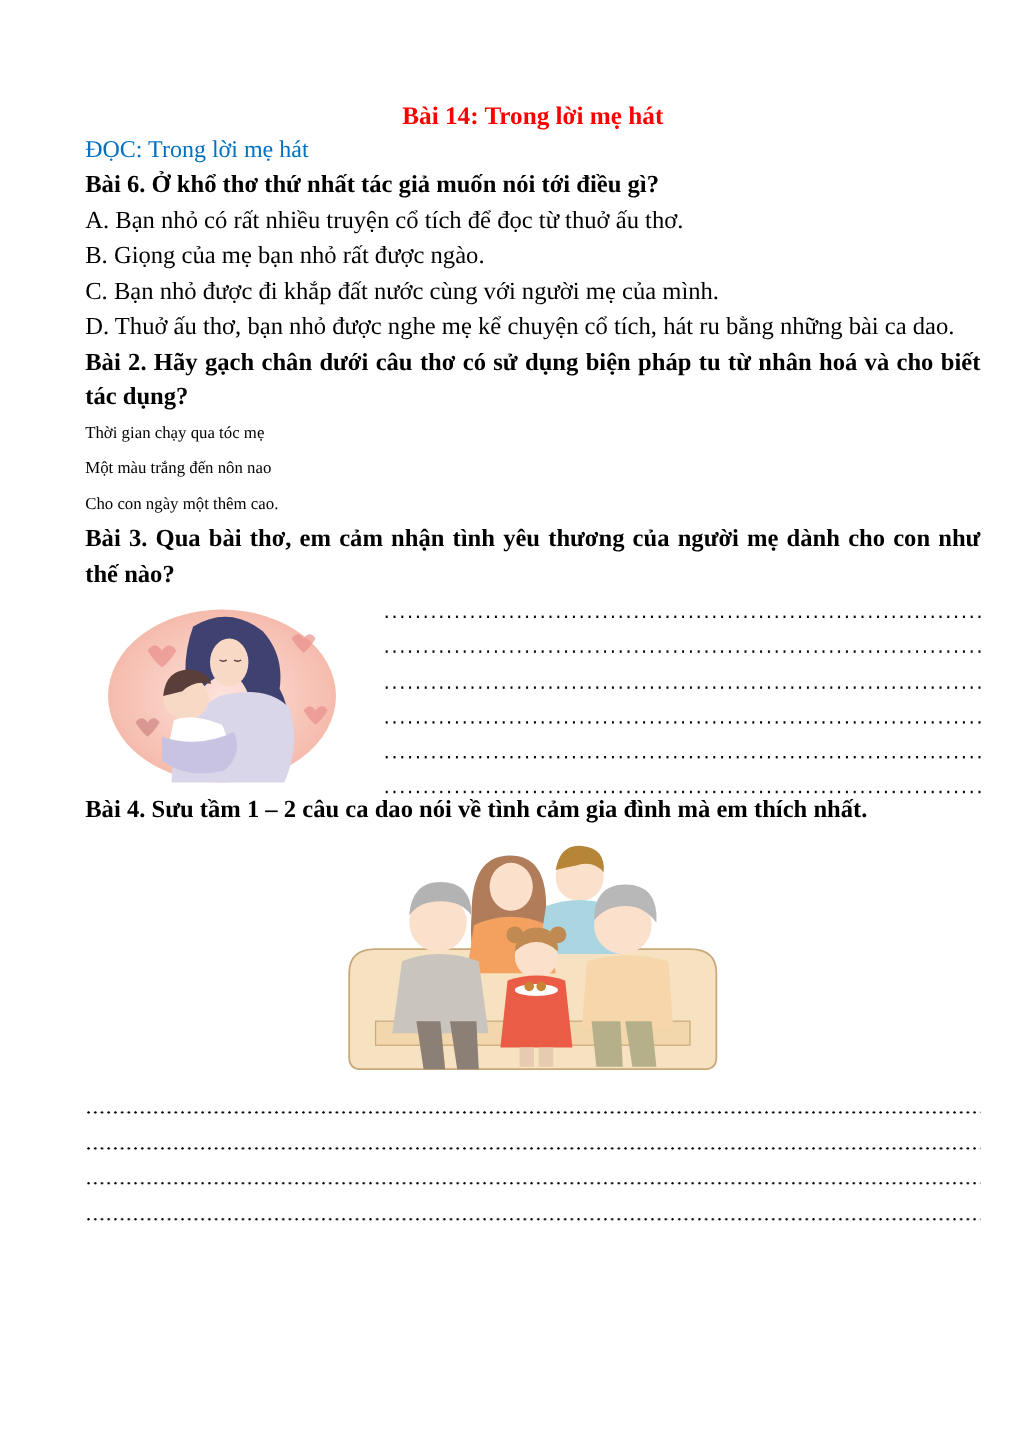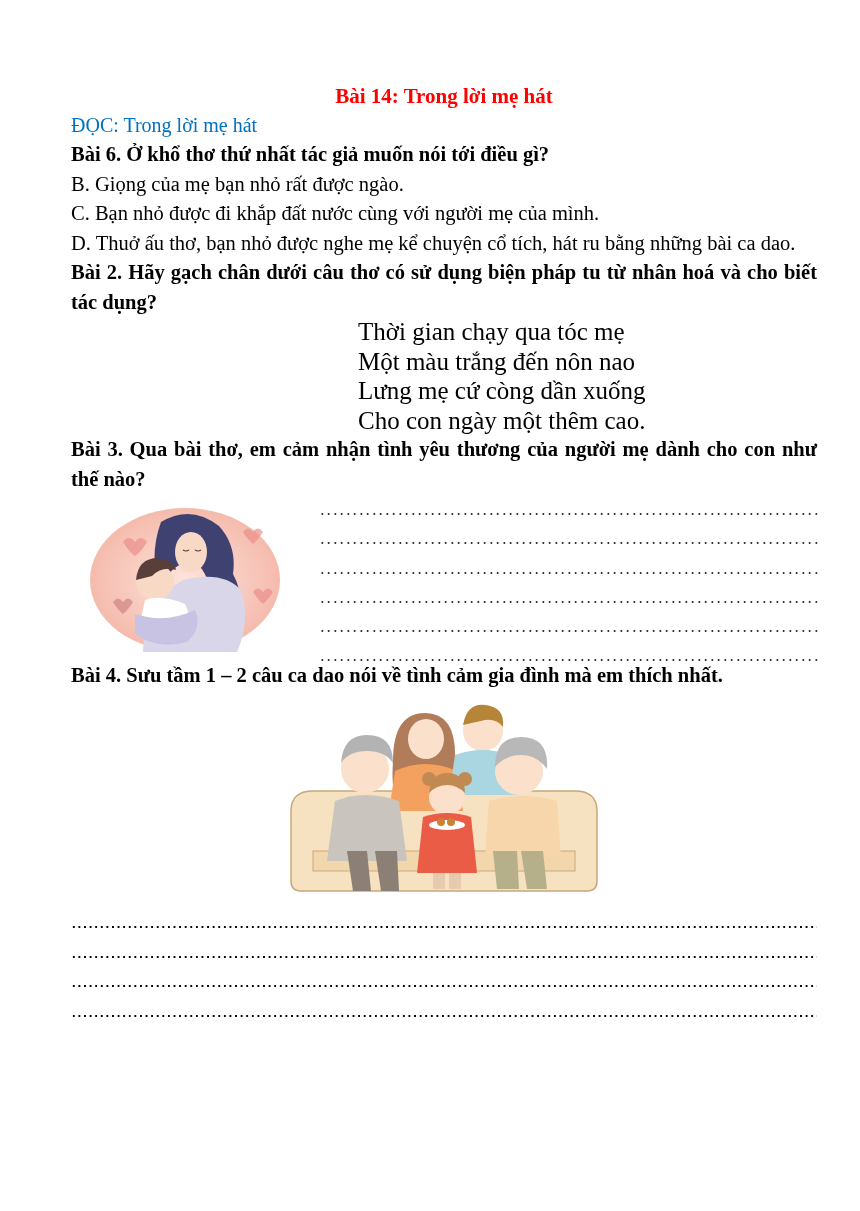--- a/index.html
+++ b/index.html
@@ -3,21 +3,21 @@
 <meta charset="utf-8">
 <style>
   html, body { margin:0; padding:0; background:#ffffff; }
   body { width:860px; height:1211px; position:relative; overflow:hidden;
          font-family:"Liberation Serif", "DejaVu Serif", serif; color:#000; }
   .page { position:absolute; left:71px; top:82px; width:746px; }
   .title { text-align:center; font-weight:bold; font-size:21px; line-height:29px; margin:0 0 0 0; }
   .heading { font-weight:normal; font-size:20px; line-height:29px; }
   .q { font-weight:bold; font-size:20.5px; line-height:29.5px; text-align:justify; }
   .opt { font-size:20.5px; line-height:29.5px; }
-  .poem { margin-left:287px; font-size:25px; line-height:29.5px; }
+  .poem { font-size:14px; line-height:29.5px; }
   .cite { text-align:right; font-style:italic; font-size:20.5px; line-height:29.5px; }
   .bai3-body { position:relative; height:170px; }
   .img-mother { position:absolute; left:12px; top:8px; width:210px; height:156px; }
   .dots-right { position:absolute; left:248px; top:0; width:500px; }
   .dotline { height:29.2px; position:relative; }
   .dotline::after { content:""; position:absolute; left:0; right:0; bottom:8px; height:2px;
       background-image:radial-gradient(circle, #000 0.9px, transparent 1.1px);
       background-size:6.5px 2px; background-repeat:repeat-x; }
   .img-family { display:block; margin:10px auto 0 auto; width:322px; height:200px; }
   .dots-full .dotline { height:29.5px; }
@@ -26,31 +26,31 @@
 </head>
 <body>
 
 <div class="page">
 
   <div class="title" style="color:#FF0000">Bài 14: Trong lời mẹ hát</div>
   <div class="heading" style="color:#0070C0">ĐỌC: Trong lời mẹ hát</div>
 
   <div>
     <div class="q">Bài 6. Ở khổ thơ thứ nhất tác giả muốn nói tới điều gì?</div>
+    <div class="opt">A. Bạn nhỏ có rất nhiều truyện cổ tích để đọc từ thuở ấu thơ.</div>
     <div class="opt">B. Giọng của mẹ bạn nhỏ rất được ngào.</div>
     <div class="opt">C. Bạn nhỏ được đi khắp đất nước cùng với người mẹ của mình.</div>
     <div class="opt" style="text-align:justify">D. Thuở ấu thơ, bạn nhỏ được nghe mẹ kể chuyện cổ tích, hát ru bằng những bài ca dao.</div>
   </div>
 
   <div>
     <div class="q">Bài 2. Hãy gạch chân dưới câu thơ có sử dụng biện pháp tu từ nhân hoá và cho biết tác dụng?</div>
     <div class="poem">
       <div>Thời gian chạy qua tóc mẹ</div>
       <div>Một màu trắng đến nôn nao</div>
-      <div>Lưng mẹ cứ còng dần xuống</div>
       <div>Cho con ngày một thêm cao.</div>
     </div>
   </div>
 
   <div>
     <div class="q">Bài 3. Qua bài thơ, em cảm nhận tình yêu thương của người mẹ dành cho con như thế nào?</div>
     <div class="bai3-body">
       <svg class="img-mother" viewBox="0 0 210 156">
         <defs>
           <radialGradient id="bgpink" cx="50%" cy="50%" r="55%">

